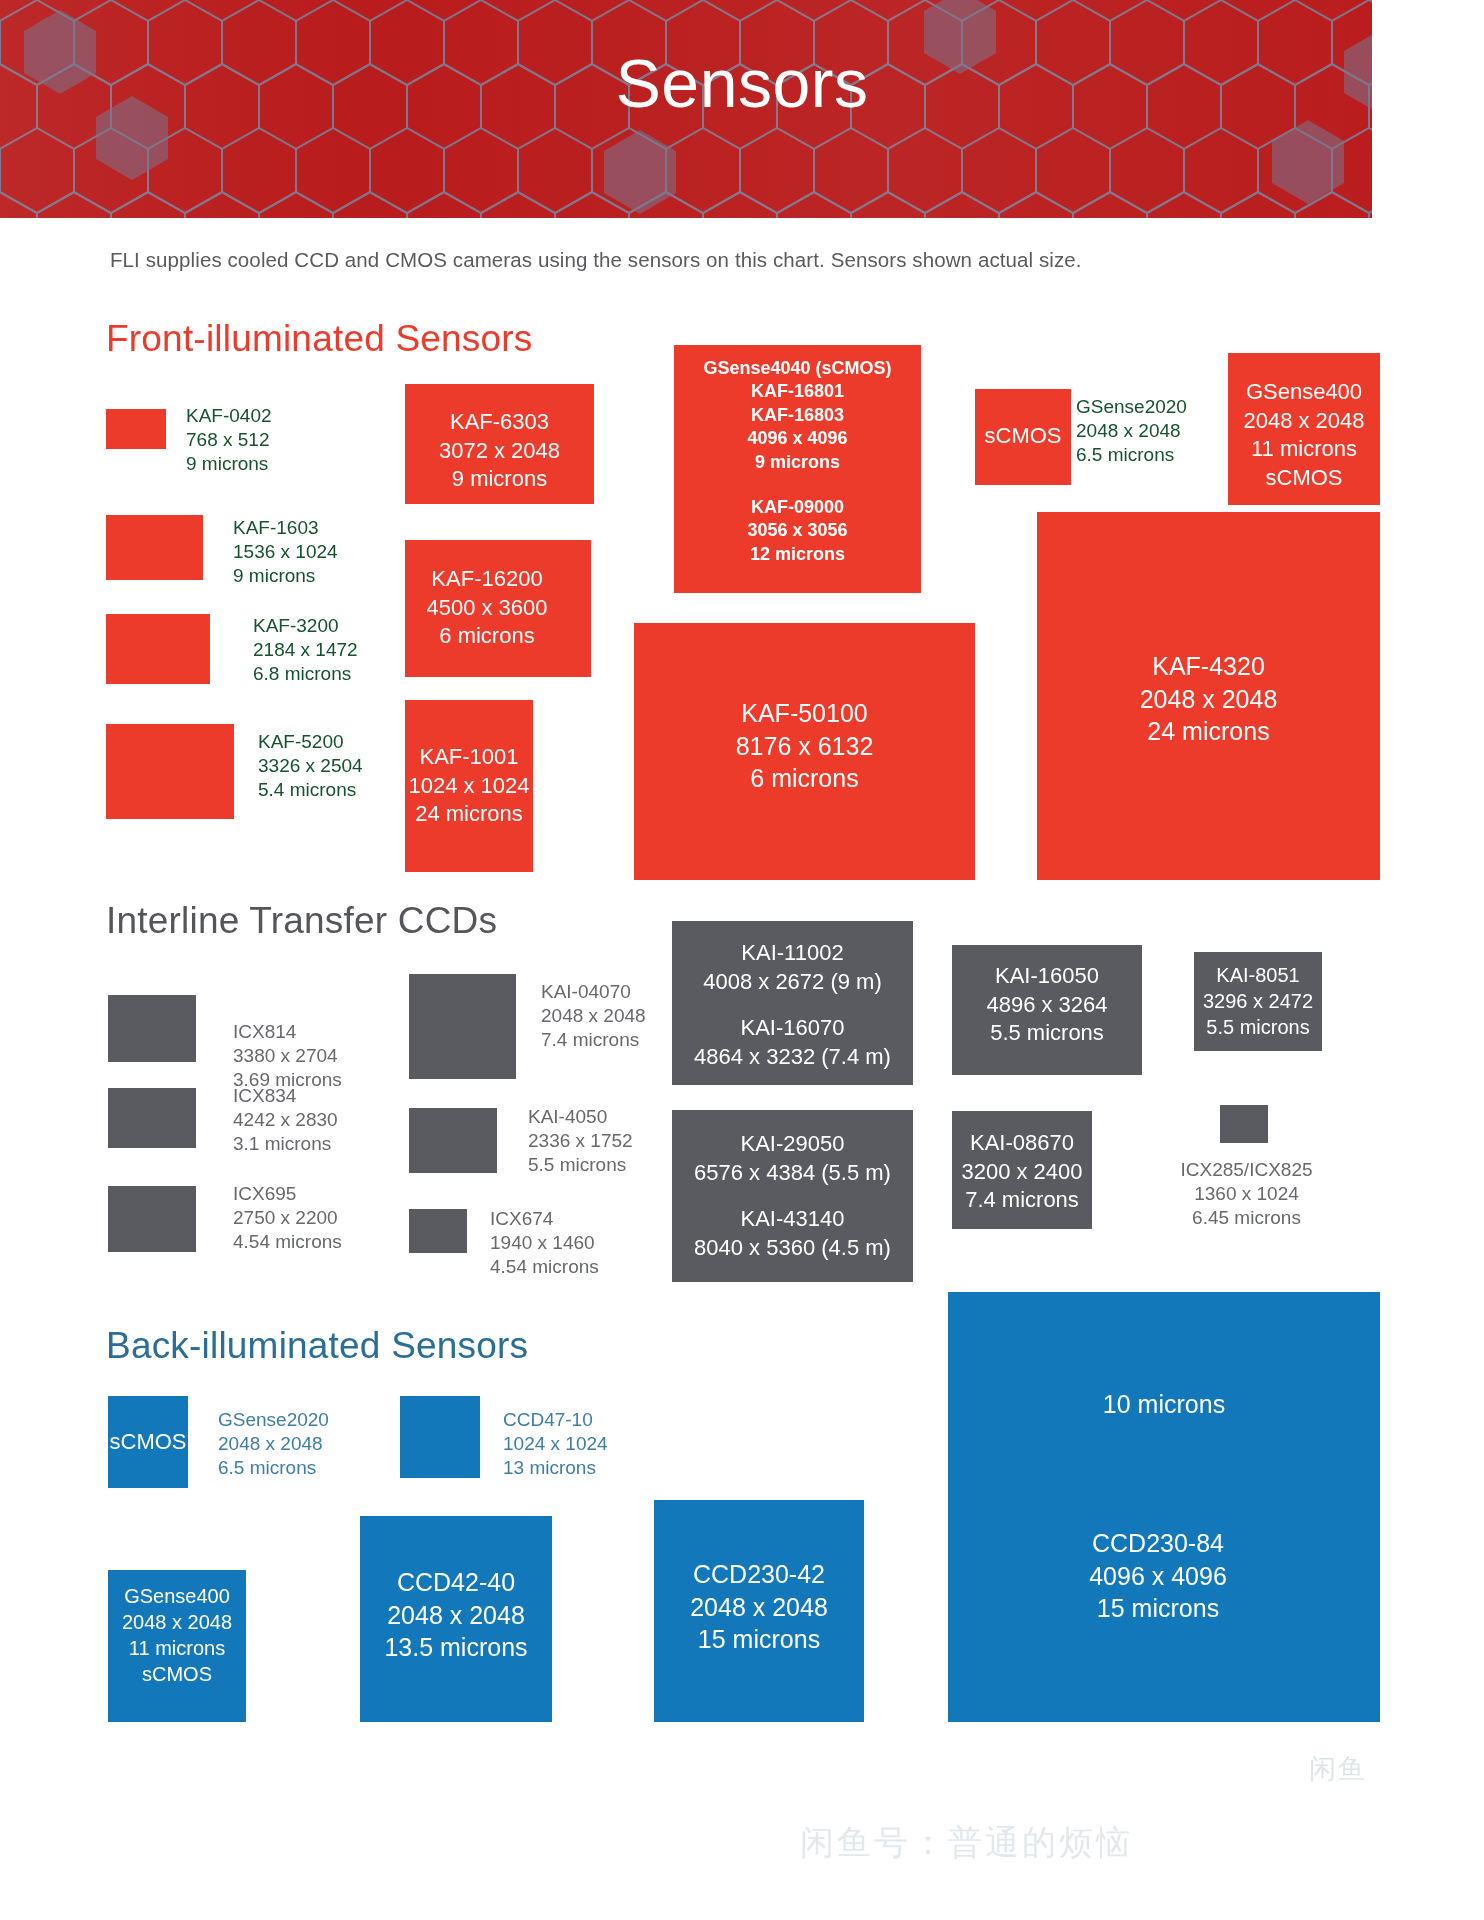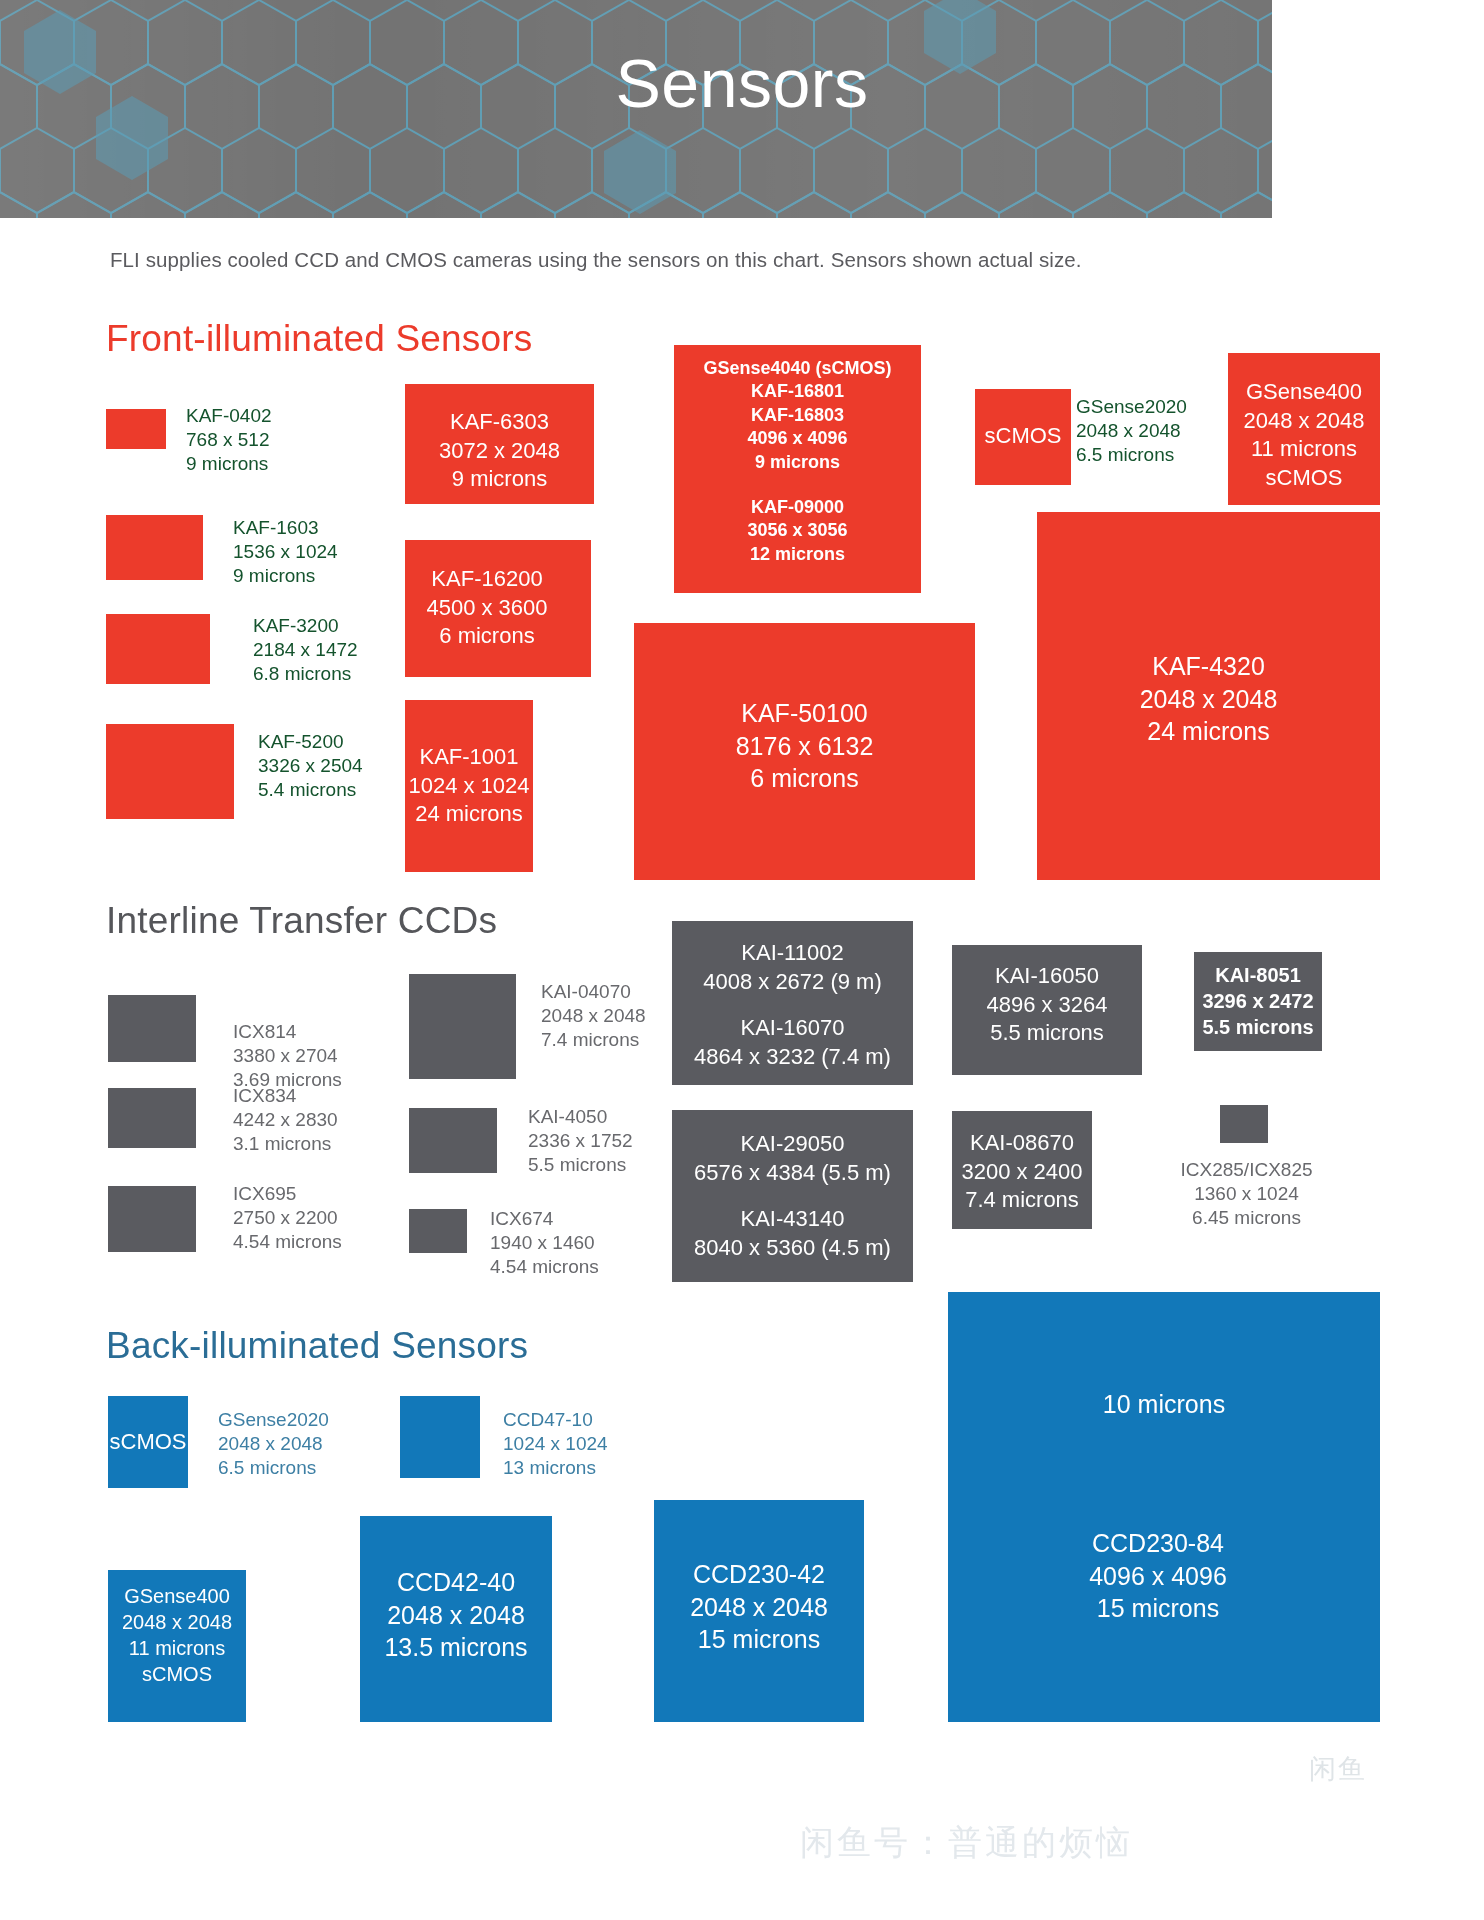--- a/index.html
+++ b/index.html
@@ -6,22 +6,22 @@
   body{
     width:1484px;height:1920px;
     background:#ffffff;
     font-family:"Liberation Sans", sans-serif;
     overflow:hidden;
     position:relative;
   }
 
   
   .header{
-    position:absolute;left:0;top:0;width:1272px;height:218px;
-    background:#737373;
+    position:absolute;left:0;top:0;width:1372px;height:218px;
+    background:#b91c1c;
     overflow:hidden;
   }
   .hexlayer{position:absolute;left:0;top:0;width:1484px;height:218px;opacity:.55;}
   .header-title{
     position:absolute;left:0;top:44px;width:1484px;
     text-align:center;color:#ffffff;
     font-size:68px;font-weight:400;letter-spacing:.5px;
     font-family:"Liberation Sans", sans-serif;
   }
 
@@ -271,21 +271,21 @@
 </div>
 
 <div class="swatch gray" style="left:952px;top:1111px;width:140px;height:118px;"></div>
 <div class="inlbl mid" style="left:952px;top:1129px;width:140px;">
   <div>KAI-08670</div>
   <div>3200 x 2400</div>
   <div>7.4 microns</div>
 </div>
 
 <div class="swatch gray" style="left:1194px;top:952px;width:128px;height:99px;"></div>
-<div class="inlbl small" style="left:1194px;top:962px;width:128px;font-weight:bold;font-size:20px;">
+<div class="inlbl small" style="left:1194px;top:962px;width:128px;font-weight:normal;font-size:20px;">
   <div>KAI-8051</div>
   <div>3296 x 2472</div>
   <div>5.5 microns</div>
 </div>
 
 <div class="swatch gray" style="left:1220px;top:1105px;width:48px;height:38px;"></div>
 <div class="lbl gray" style="left:1179px;top:1158px;text-align:center;width:135px;">
   <div>ICX285/ICX825</div>
   <div>1360 x 1024</div>
   <div>6.45 microns</div>

